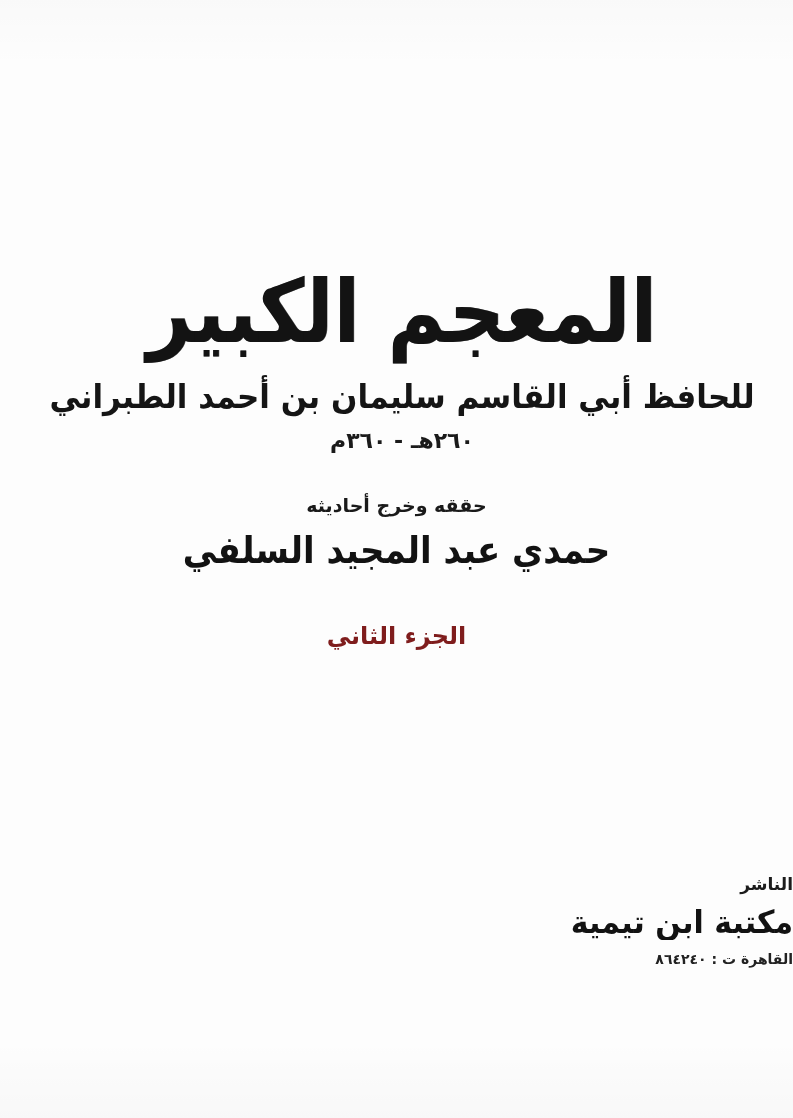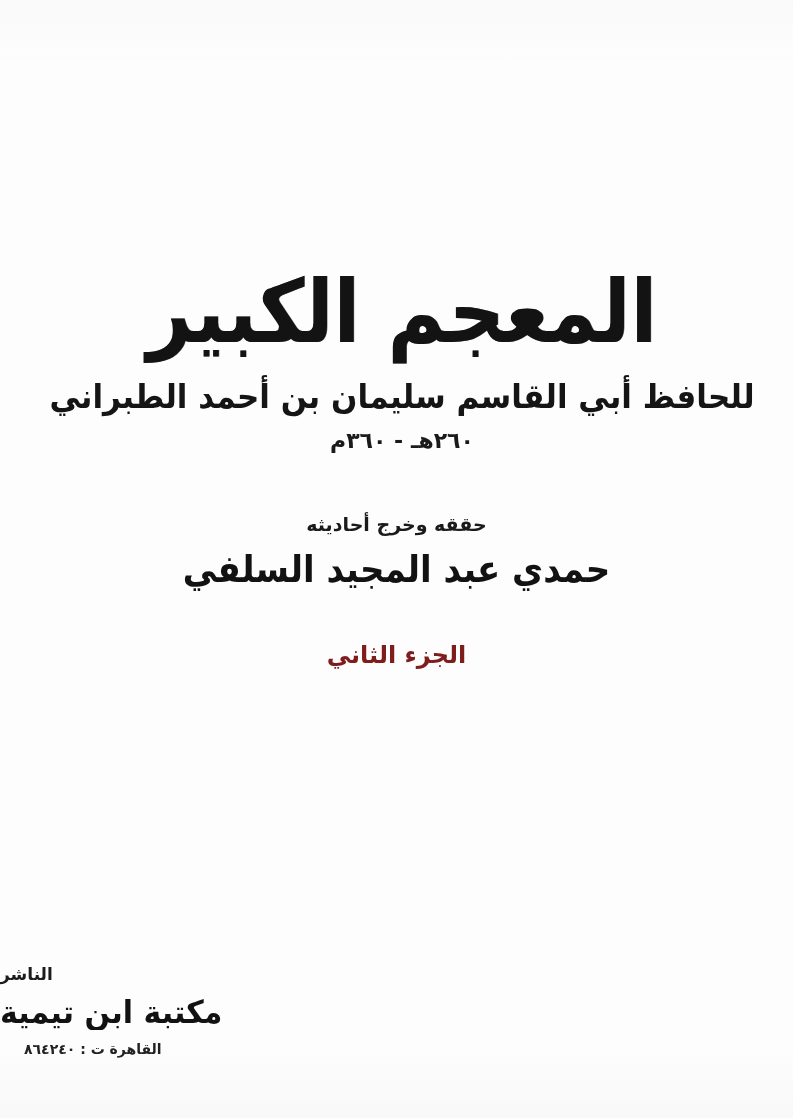--- a/index.html
+++ b/index.html
@@ -70,21 +70,21 @@
   .dates {
     margin-top: 14px;
     font-size: 22px;
     font-weight: 700;
     color: #1a1a1a;
     letter-spacing: 1px;
     direction: rtl;
   }
 
   .block-editor {
-    margin-top: 60px;
+    margin-top: 41px;
     width: 100%;
   }
   .editor-label {
     font-size: 19px;
     font-weight: 700;
     color: #1a1a1a;
     letter-spacing: 0px;
   }
   .editor-name {
     margin-top: 14px;
@@ -100,22 +100,22 @@
     font-size: 24px;
     font-weight: 700;
     color: #7f1d1d;
     letter-spacing: -1px;
   }
 
   .block-publisher {
     position: absolute;
     left: 0;
     right: 0;
-    top: 964px;
-    text-align: left;
+    top: 874px;
+    text-align: right;
   }
   .publisher-label {
     font-size: 17px;
     font-weight: 700;
     color: #1c1c1c;
   }
   .publisher-name {
     margin-top: 10px;
     font-size: 30px;
     font-weight: 700;

